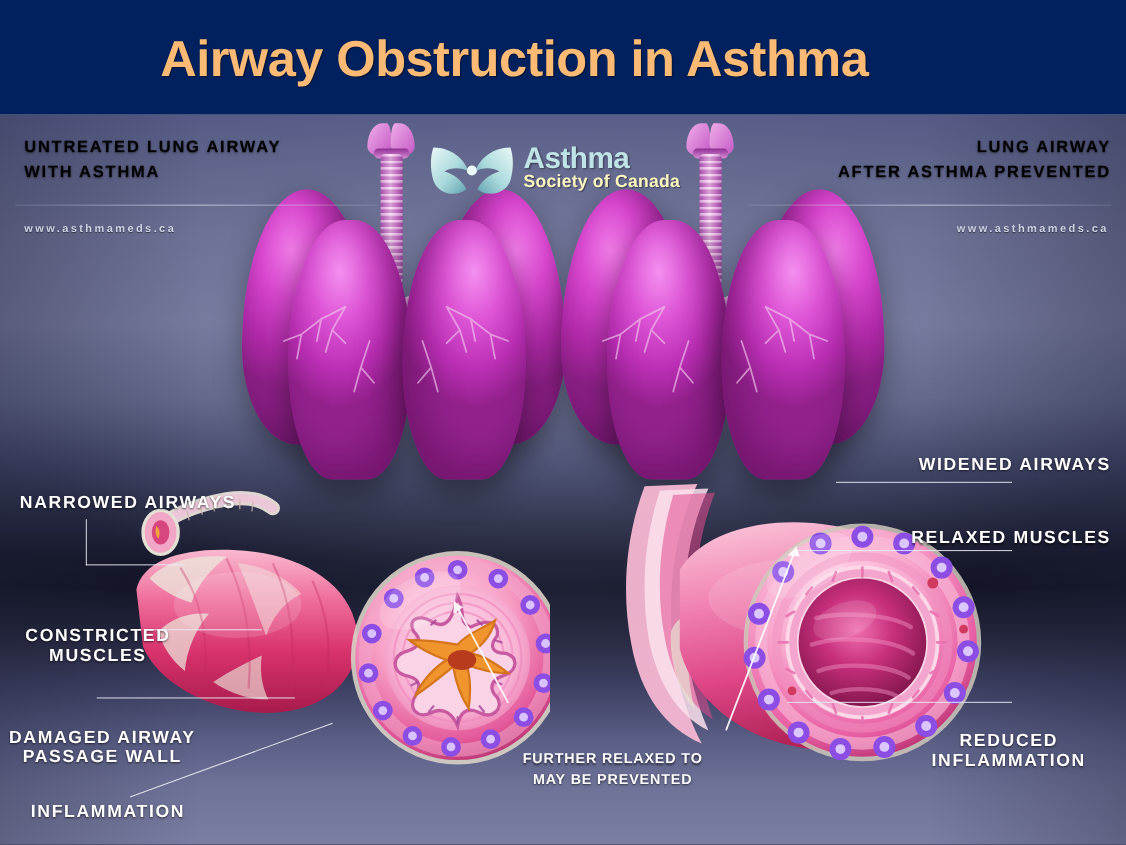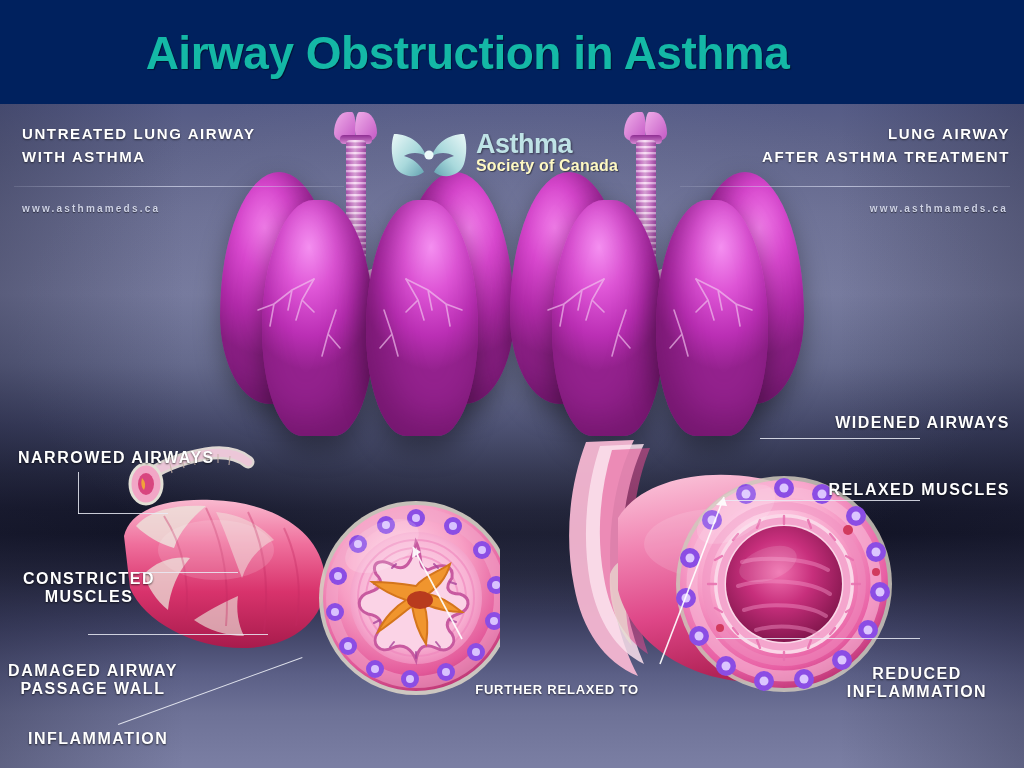--- a/index.html
+++ b/index.html
@@ -2,41 +2,41 @@
 <html><head>
 <meta charset="utf-8">
 <style>
   html,body{margin:0;padding:0;background:#000;}
   body{font-family:"Liberation Sans",sans-serif;}
   #slide{position:relative;width:1024px;height:768px;overflow:hidden;background:#6f739a;}
 
   
   #title-bar{position:absolute;left:0;top:0;width:1024px;height:104px;background:#00215e;}
   #title-text{position:absolute;left:0;top:30px;width:935px;text-align:center;
-    color:#14b8a6;font-size:46px;font-weight:bold;letter-spacing:-0.5px;
+    color:#fdba74;font-size:46px;font-weight:bold;letter-spacing:-0.5px;
     font-family:"Liberation Sans",sans-serif;line-height:46px;
     text-shadow:1px 1px 1px rgba(0,0,0,.45);}
 
   
   #art{position:absolute;left:0;top:104px;width:1024px;height:664px;overflow:hidden;}
   #bg-grad{position:absolute;inset:0;
     background:
       linear-gradient(to bottom,
         #555b86 0px, #5e6389 40px, #6b6f93 110px, #73779a 190px,
         #5f6486 260px, #3c4060 320px, #23263d 370px, #15172a 405px,
         #121426 430px, #22243a 470px, #3d4062 520px, #5b5f86 570px,
         #6e7297 610px, #7a7ea3 660px);}
   
   #bg-vig{position:absolute;inset:0;
     background:radial-gradient(ellipse 70% 60% at 50% 35%, rgba(150,155,195,.30), rgba(0,0,0,0) 70%);}
   #bg-vig2{position:absolute;inset:0;
     background:linear-gradient(to right, rgba(30,32,55,.30) 0%, rgba(0,0,0,0) 18%, rgba(0,0,0,0) 82%, rgba(30,32,55,.30) 100%);}
 
   
-  .hdr{position:absolute;color:#ffffff;font-size:15px;font-weight:bold;
+  .hdr{position:absolute;color:#000000;font-size:15px;font-weight:bold;
     letter-spacing:1.6px;line-height:23px;text-shadow:0 1px 2px rgba(0,0,0,.55);}
   #hdr-left{left:22px;top:18px;text-align:left;}
   #hdr-right{right:14px;top:18px;text-align:right;}
   .hdr-rule{position:absolute;height:1px;
     background:linear-gradient(to right, rgba(210,214,235,.15), rgba(210,214,235,.75), rgba(210,214,235,.15));}
   #rule-left{left:14px;top:82px;width:330px;}
   #rule-right{right:14px;top:82px;width:330px;}
   .url{position:absolute;color:#cfd3e6;font-size:10px;font-weight:bold;letter-spacing:2.2px;
     text-shadow:0 1px 1px rgba(0,0,0,.5);}
   #url-left{left:22px;top:99px;}
@@ -421,21 +421,21 @@
         <ellipse cx="56" cy="54" rx="44" ry="22" fill="#ffffff" opacity=".15" transform="rotate(-32 56 54)"></ellipse>
       </g>
     </svg>
 
     <div class="hdr" id="hdr-left">
       <div>UNTREATED LUNG AIRWAY</div>
       <div>WITH ASTHMA</div>
     </div>
     <div class="hdr" id="hdr-right">
       <div>LUNG AIRWAY</div>
-      <div>AFTER ASTHMA TREATMENT</div>
+      <div>AFTER ASTHMA PREVENTED</div>
     </div>
     <div class="hdr-rule" id="rule-left"></div>
     <div class="hdr-rule" id="rule-right"></div>
     <div class="url" id="url-left">www.asthmameds.ca</div>
     <div class="url" id="url-right">www.asthmameds.ca</div>
 
     <div id="logo">
       <svg id="logo-mark" viewBox="0 0 78 62">
         <defs>
           <linearGradient id="wingL" x1="0" y1="0" x2="1" y2="1">
@@ -487,20 +487,21 @@
     <div class="lead" style="left:724px;top:396px;width:196px;"></div>
 
     <div class="callout ctr" style="right:12px;top:545px;width:190px;">
       <div>REDUCED</div>
       <div>INFLAMMATION</div>
     </div>
     <div class="lead" style="left:716px;top:534px;width:204px;"></div>
 
     <div id="center-caption">
       <div>FURTHER RELAXED TO</div>
+      <div>MAY BE PREVENTED</div>
     </div>
 
     <svg width="1024" height="664" style="position:absolute;left:0;top:0;pointer-events:none;">
       <g stroke="#ffffff" stroke-width="1.6" fill="none" opacity=".92">
         <path d="M462 535 L413 443"></path>
           <path d="M413 443 l-1 11 l9 -6 z" fill="#ffffff" stroke="none"></path>
         <path d="M660 560 L724 393"></path>
           <path d="M724 393 l-8 8 l11 1 z" fill="#ffffff" stroke="none"></path>
       </g>
     </svg>

